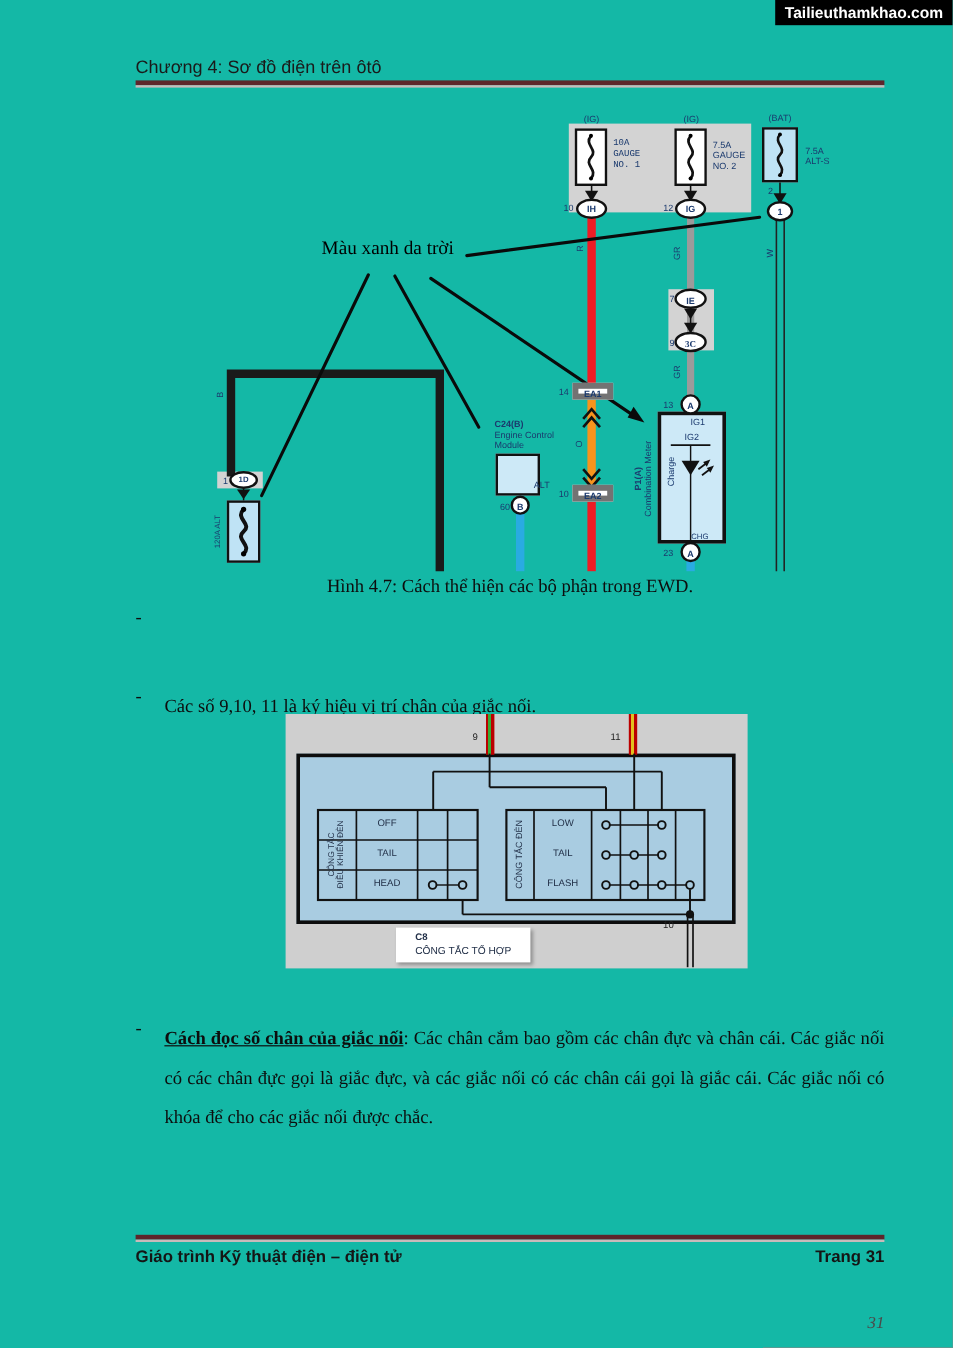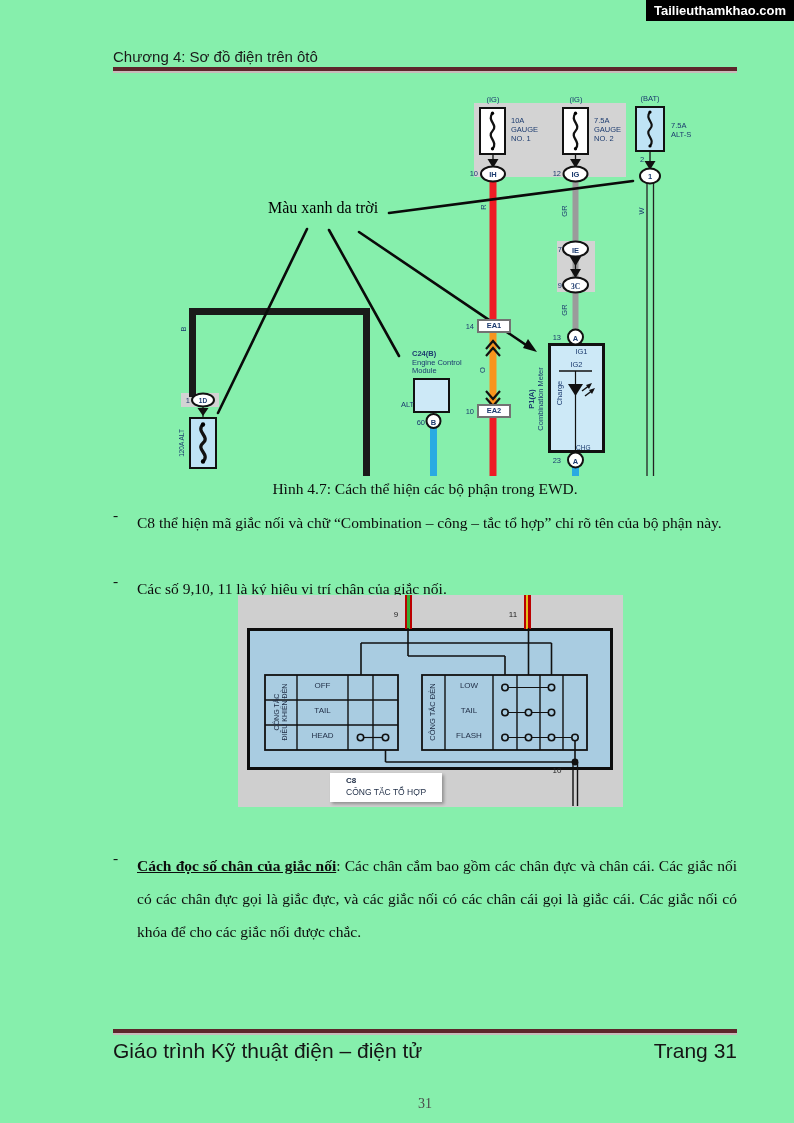--- a/index.html
+++ b/index.html
@@ -1,40 +1,40 @@
 <!DOCTYPE html>
 <html><head>
 <meta charset="utf-8">
 <style>
   html,body{margin:0;padding:0;background:#888;}
-  .page{position:relative;width:794px;height:1123px;background:#86efac;overflow:hidden;
+  .page{position:relative;width:794px;height:1123px;background:#14b8a6;overflow:hidden;
         font-family:"Liberation Sans",sans-serif;}
   .abs{position:absolute;}
   .z1{z-index:1}.z2{z-index:2}.z4{z-index:4}
   #overlay{position:absolute;left:0;top:0;z-index:3;pointer-events:none;}
   
   .dl{position:absolute;z-index:4;font-family:"Liberation Sans",sans-serif;font-size:7.5px;
       color:#1b3a6e;line-height:1.2;white-space:nowrap;}
   .dlc{text-align:center;}
   .dlr{text-align:right;}
   .b{font-weight:700;}
   .rot{transform:translate(-50%,-50%) rotate(-90deg);line-height:1.1;}
   .graybg{position:absolute;z-index:1;background:#d3d3d3;}
   .bluebox{position:absolute;z-index:2;box-sizing:border-box;background:#cde9f7;border:2px solid #111;}
   .fusebox{position:absolute;z-index:2;box-sizing:border-box;background:#fff;border:2.5px solid #111;}
-  .conn{position:absolute;z-index:4;box-sizing:border-box;background:#fff;border:2px solid #737373;
+  .conn{position:absolute;z-index:4;box-sizing:border-box;background:#fff;border:5px solid #737373;
         font-size:7.5px;font-weight:700;color:#1b3a6e;text-align:center;line-height:9px;}
   
   .bodytxt{position:absolute;font-family:"Liberation Serif",serif;font-size:15.5px;line-height:33px;
            color:#0d0d0d;text-align:justify;}
   .caption{position:absolute;left:113px;width:624px;text-align:center;
            font-family:"Liberation Serif",serif;font-size:15.5px;color:#0d0d0d;}
   .dash{position:absolute;left:113px;font-family:"Liberation Serif",serif;font-size:15.5px;color:#0d0d0d;}
   .lead{font-weight:700;text-decoration:underline;}
-  .ftxt{position:absolute;font-size:21px;color:#151515;}
+  .ftxt{position:absolute;font-size:14px;color:#151515;font-weight:bold;}
   .tbl-lbl{position:absolute;z-index:4;font-size:8px;color:#223048;text-align:center;white-space:nowrap;}
 </style>
 </head>
 <body>
 
 <div class="page">
 
   <div class="abs z4" style="left:646px;top:0;width:148px;height:21px;background:#000;color:#fff;
               font-size:13px;font-weight:700;line-height:21px;text-align:center;">Tailieuthamkhao.com</div>
 
@@ -77,21 +77,21 @@
 
   <div class="bluebox" style="left:413px;top:378px;width:37px;height:35px;"></div>
   <div class="bluebox" style="left:548px;top:343px;width:57px;height:110px;border-width:3px;"></div>
 
   <div class="conn" style="left:477px;top:319px;width:34px;height:14px;">EA1</div>
   <div class="conn" style="left:477px;top:404px;width:34px;height:14px;">EA2</div>
 
   <div class="dl dlc" style="left:478px;top:95px;width:30px;">(IG)</div>
   <div class="dl dlc" style="left:561px;top:95px;width:30px;">(IG)</div>
   <div class="dl dlc" style="left:633px;top:94px;width:34px;">(BAT)</div>
-  <div class="dl" style="left:511px;top:116px;">
+  <div class="dl" style="left:511px;top:116px;font-family:Liberation Mono, monospace;">
     <div>10A</div>
     <div>GAUGE</div>
     <div>NO. 1</div>
   </div>
   <div class="dl" style="left:594px;top:116px;">
     <div>7.5A</div>
     <div>GAUGE</div>
     <div>NO. 2</div>
   </div>
   <div class="dl" style="left:671px;top:121px;">
@@ -124,21 +124,21 @@
   <div class="dl rot" style="left:565px;top:211px;">GR</div>
   <div class="dl rot" style="left:565px;top:310px;">GR</div>
   <div class="dl rot" style="left:642px;top:211px;">W</div>
   <div class="dl rot" style="left:184px;top:329px;">B</div>
   <div class="dl rot" style="left:483px;top:370px;">O</div>
   <div class="dl rot" style="left:182px;top:443px;font-size:6.5px;">120A ALT</div>
 
   <div class="dl b" style="left:412px;top:349px;">C24(B)</div>
   <div class="dl" style="left:412px;top:358px;">Engine Control</div>
   <div class="dl" style="left:412px;top:366px;">Module</div>
-  <div class="dl dlc" style="left:389px;top:400px;width:37px;">ALT</div>
+  <div class="dl dlc" style="left:433px;top:400px;width:37px;">ALT</div>
 
   <div class="dl dlc" style="left:548px;top:347px;width:67px;">IG1</div>
   <div class="dl dlc" style="left:548px;top:360px;width:57px;">IG2</div>
   <div class="dl rot" style="left:560px;top:393px;">Charge</div>
   <div class="dl" style="left:576px;top:444px;font-size:6.5px;">CHG</div>
   <div class="dl rot b" style="left:532px;top:399px;">P1(A)</div>
   <div class="dl rot" style="left:541px;top:399px;">Combination Meter</div>
 
   <div class="abs z4" style="left:268px;top:199px;font-family:'Liberation Serif',serif;font-size:16px;color:#000;">Màu xanh da trời</div>
 
@@ -263,30 +263,29 @@
     <line x1="385.5" y1="762" x2="575" y2="762" stroke="#111" stroke-width="1.6"></line>
     <line x1="575" y1="741" x2="575" y2="762" stroke="#111" stroke-width="1.6"></line>
     <circle cx="575" cy="762" r="3.4" fill="#111"></circle>
     <line x1="573" y1="762" x2="573" y2="806" stroke="#111" stroke-width="1.4"></line>
     <line x1="577.5" y1="762" x2="577.5" y2="806" stroke="#111" stroke-width="1.4"></line>
   </svg>
 
   <div class="caption" style="top:480px;">Hình 4.7: Cách thể hiện các bộ phận trong EWD.</div>
 
   <div class="dash" style="top:506px;">-</div>
-  <div class="bodytxt" style="left:137px;top:506px;width:600px;">C8 thể hiện mã giắc nối và chữ “Combination – công – tắc tổ hợp” chỉ rõ tên của bộ phận này.</div>
 
   <div class="dash" style="top:572px;">-</div>
   <div class="bodytxt" style="left:137px;top:572px;width:600px;">Các số 9,10, 11 là ký hiệu vị trí chân của giắc nối.</div>
 
 
   <div class="dash" style="top:849px;">-</div>
   <div class="bodytxt" style="left:137px;top:849px;width:600px;">
     <span class="lead">Cách đọc số chân của giắc nối</span><span>: Các chân cắm bao gồm các chân đực và chân cái. Các giắc nối có các chân đực gọi là giắc đực, và các giắc nối có các chân cái gọi là giắc cái. Các giắc nối có khóa để cho các giắc nối được chắc.</span>
   </div>
 
   <div class="abs z1" style="left:113px;top:1029px;width:624px;height:4px;background:#5d262b;"></div>
   <div class="abs z1" style="left:113px;top:1033px;width:624px;height:2px;background:#c9baba;"></div>
   <div class="ftxt" style="left:113px;top:1039px;">Giáo trình Kỹ thuật điện – điện tử</div>
   <div class="ftxt" style="left:537px;top:1039px;width:200px;text-align:right;">Trang 31</div>
-  <div class="abs" style="left:113px;top:1096px;width:624px;text-align:center;font-family:'Liberation Serif',serif;font-size:14px;color:#4a4a4a;">31</div>
+  <div class="abs" style="left:113px;top:1096px;width:624px;text-align:right;font-family:'Liberation Serif',serif;font-size:14px;color:#4a4a4a;font-style:italic;">31</div>
 
 </div>
 
 </body></html>

